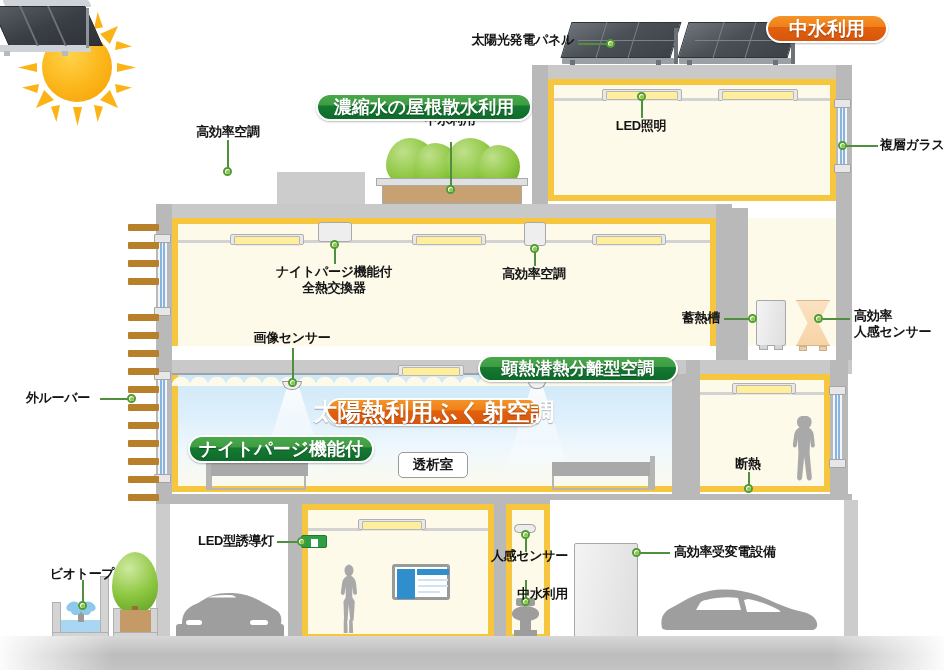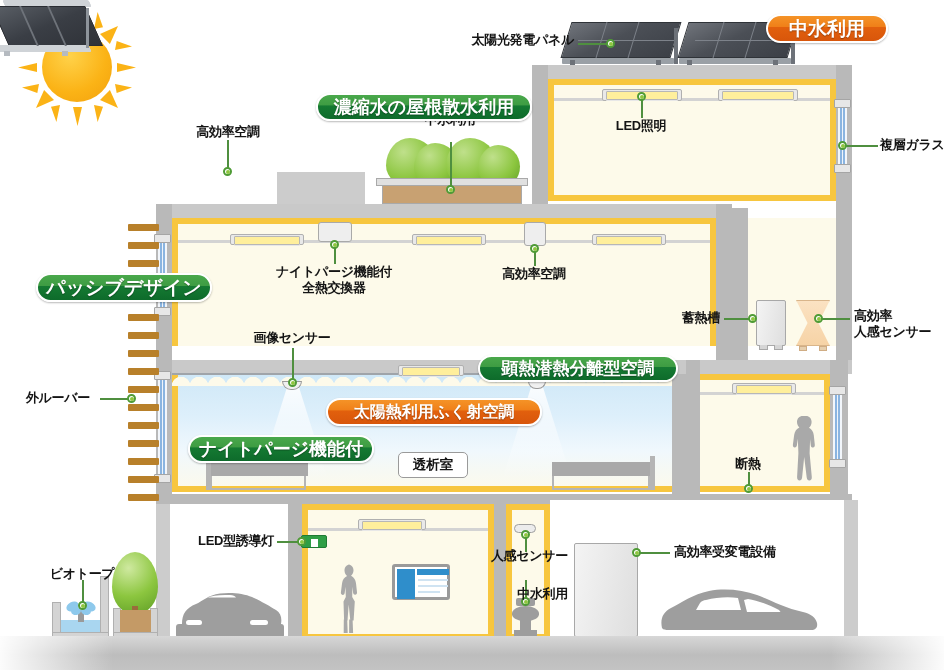--- a/index.html
+++ b/index.html
@@ -580,23 +580,22 @@
   <div class="lbl right" style="left:478px;top:586px;width:90px;">中水利用</div>
   <div class="lbl" style="left:674px;top:544px;">高効率受変電設備</div>
   <div class="lbl ctr" style="left:24px;top:566px;width:116px;">ビオトープ</div>
 
   <div class="boxlabel" style="left:398px;top:452px;width:70px;height:26px;">透析室</div>
 
   <div class="badge orange" style="left:766px;top:14px;width:122px;height:29px;font-size:19px;">中水利用</div>
 
   <div class="badge green" style="left:316px;top:73px;width:216px;height:28px;font-size:18px;margin-top:20px;">濃縮水の屋根散水利用</div>
 
-  <div class="badge green" style="left:36px;top:273px;width:176px;height:29px;font-size:19px;">パッシブデザイン</div>
 
 
   <div class="badge green" style="left:478px;top:355px;width:200px;height:27px;font-size:17px;">顕熱潜熱分離型空調</div>
 
-  <div class="badge orange" style="left:326px;top:398px;width:216px;height:28px;font-size:16px;">太陽熱利用ふく射空調</div>
+  <div class="badge orange" style="left:326px;top:398px;width:216px;height:28px;font-size:24px;">太陽熱利用ふく射空調</div>
 
   <div class="badge green" style="left:188px;top:435px;width:186px;height:28px;font-size:18px;">ナイトパージ機能付</div>
 
 
 </div>
 
 </body></html>

